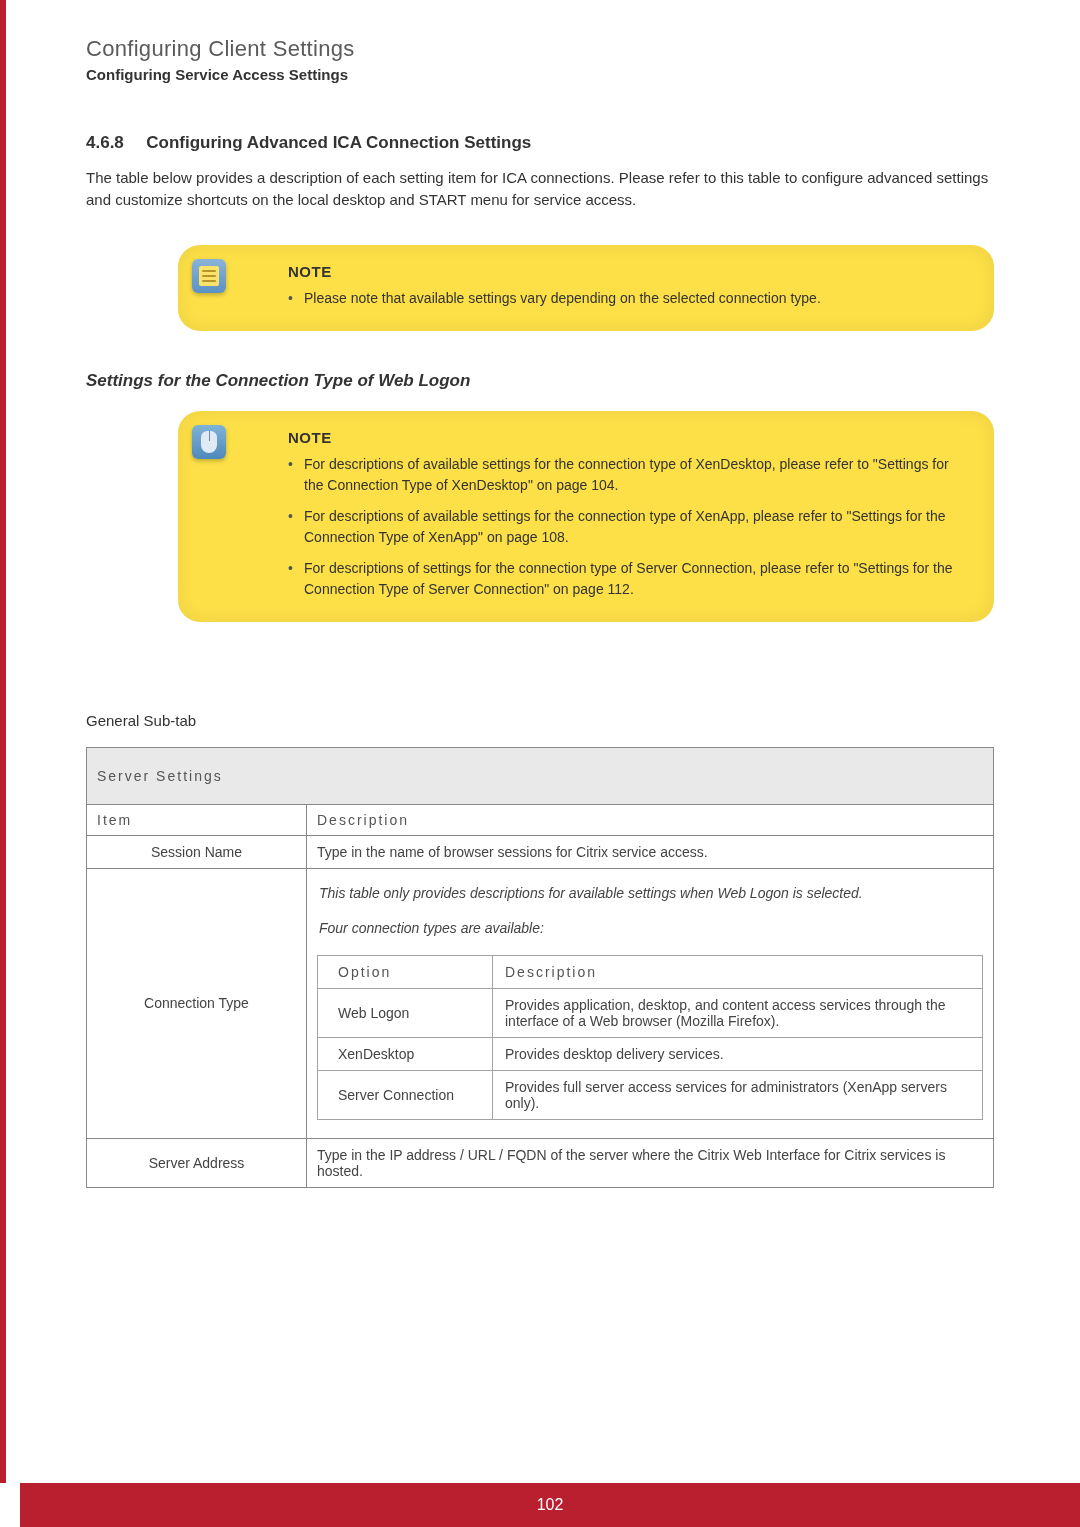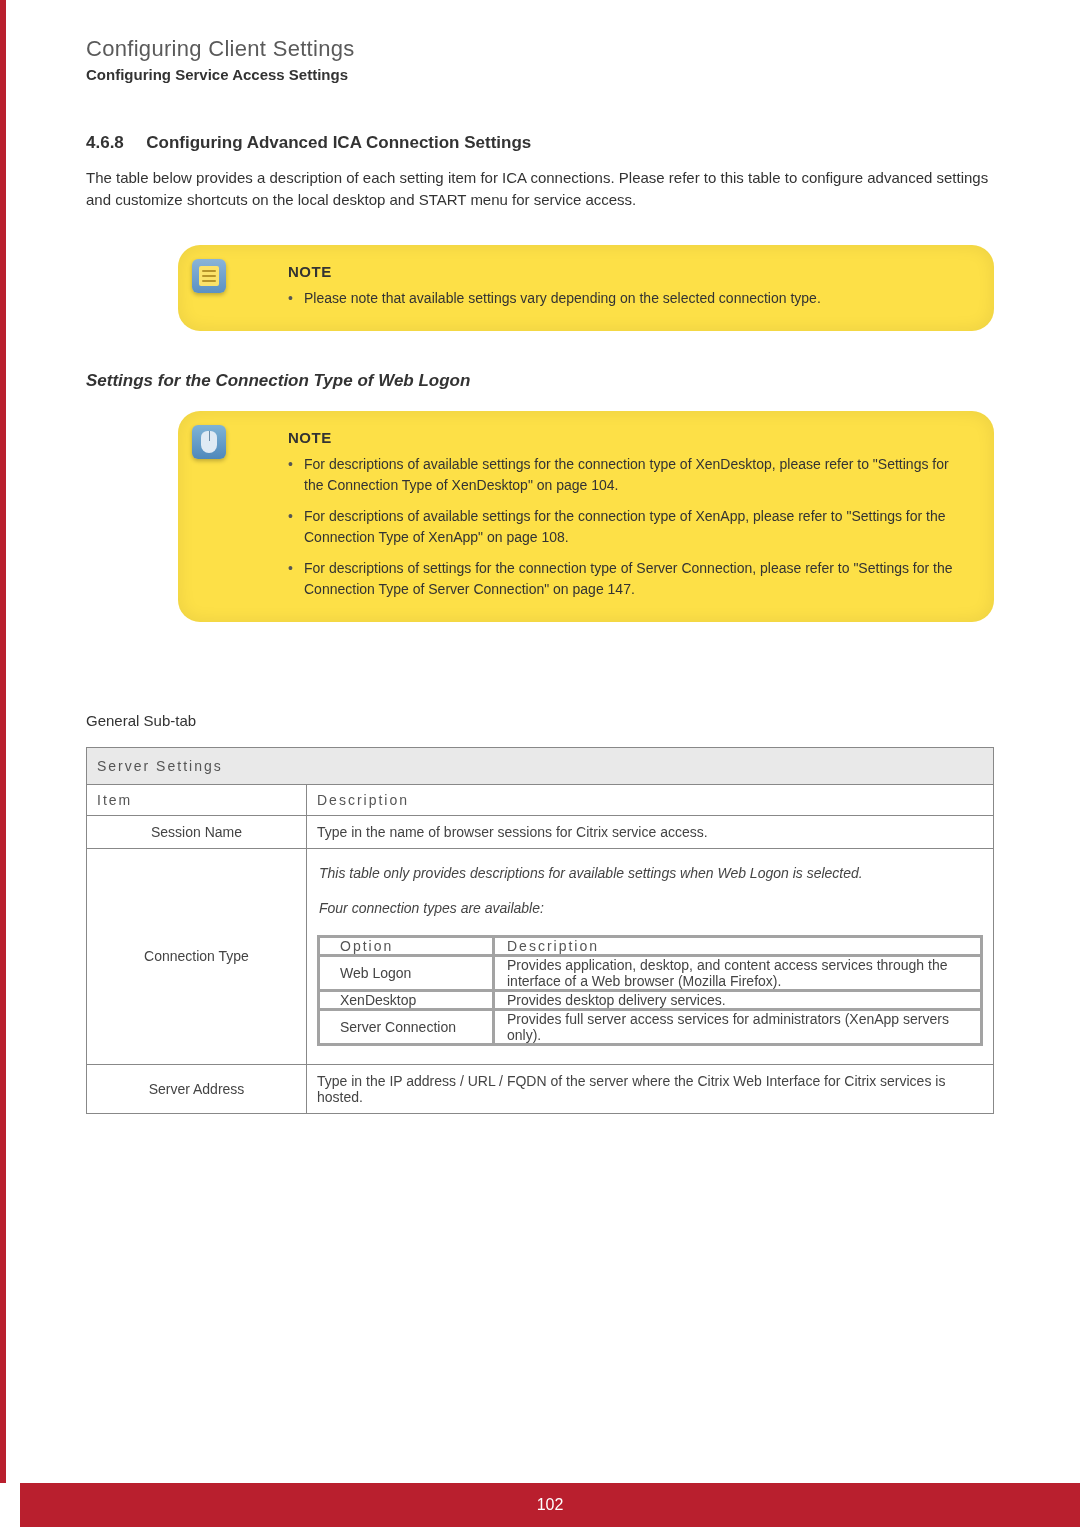--- a/index.html
+++ b/index.html
@@ -111,42 +111,42 @@
     padding: 8px 10px;
     text-align: left;
     vertical-align: top;
     color: #444;
   }
   table.settings .section-row td {
     background: #e9e9e9;
     letter-spacing: 2px;
     font-size: 14px;
     color: #555;
-    padding: 10px 10px;
+    padding: 20px 10px;
   }
   table.settings .header-row td {
     text-align: left;
     letter-spacing: 2px;
     color: #555;
     padding: 7px 10px;
   }
   table.settings .item-col {
     width: 220px;
     text-align: center;
     vertical-align: middle;
   }
   table.inner {
     width: 100%;
     border-collapse: collapse;
     margin-top: 6px;
     font-size: 14px;
   }
   table.inner td {
-    border: 3px solid #a3a3a3;
-    padding: 0 12px;
+    border: 1px solid #a3a3a3;
+    padding: 8px 12px;
     vertical-align: middle;
     color: #444;
   }
   table.inner .hd td {
     letter-spacing: 2px;
     color: #555;
   }
   table.inner .opt-col { width: 175px; padding-left: 20px; }
   .ct-intro { padding: 4px 2px 10px 2px; line-height:1.5;font-style:italic; }
   .ct-cell { padding: 10px 10px 18px 10px !important; }
@@ -203,21 +203,21 @@
   <div class="subhead-italic">Settings for the Connection Type of Web Logon</div>
 
   <div class="note-box">
     <div class="note-icon blue">
       <div class="mouse"></div>
     </div>
     <div class="note-title">NOTE</div>
     <ul class="note-list">
       <li>For descriptions of available settings for the connection type of XenDesktop, please refer to "Settings for the Connection Type of XenDesktop" on page 104.</li>
       <li>For descriptions of available settings for the connection type of XenApp, please refer to "Settings for the Connection Type of XenApp" on page 108.</li>
-      <li>For descriptions of settings for the connection type of Server Connection, please refer to "Settings for the Connection Type of Server Connection" on page 147.</li>
+      <li>For descriptions of settings for the connection type of Server Connection, please refer to "Settings for the Connection Type of Server Connection" on page 112.</li>
     </ul>
   </div>
 
   <div style="height: 50px;"></div>
 
   <div class="subtab-label">
     <span class="bold">General</span><span> Sub-tab</span>
   </div>
 
   <table class="settings">

